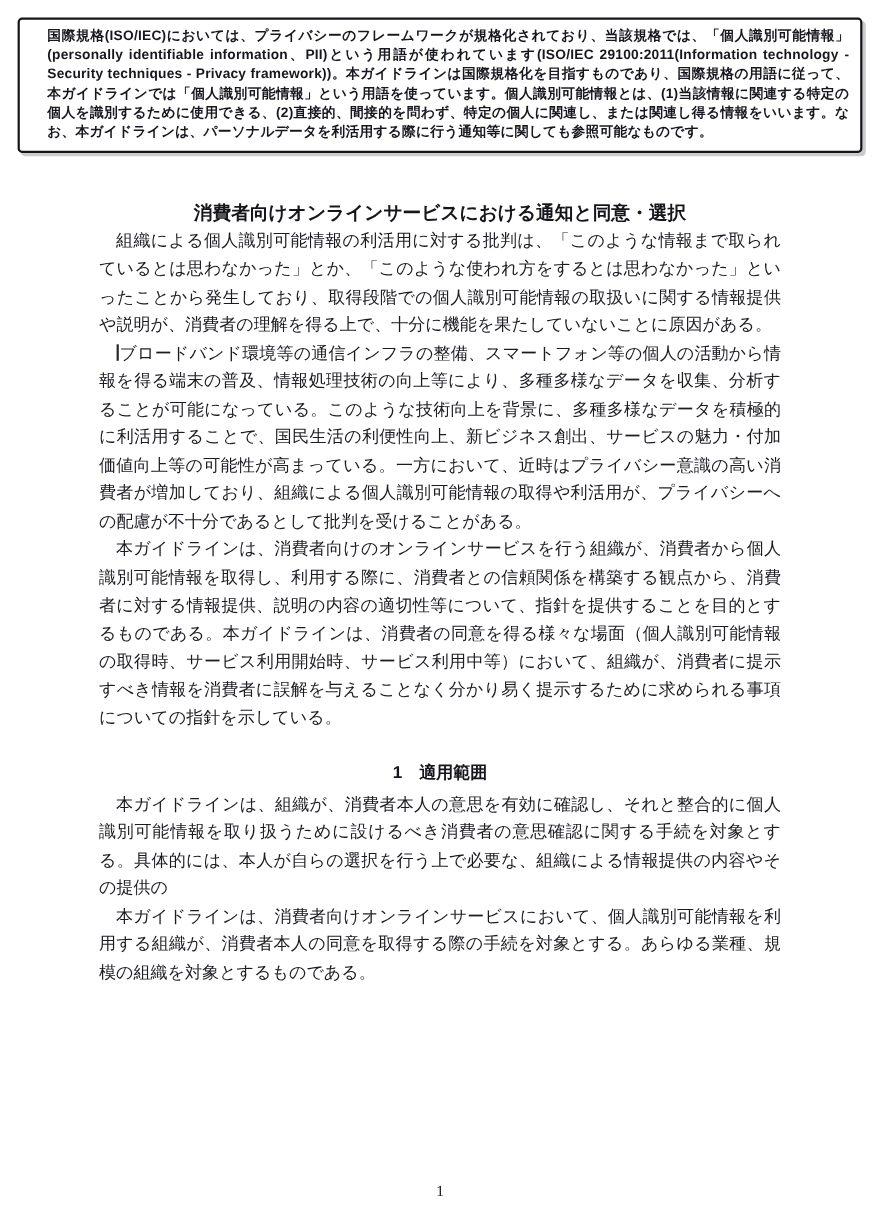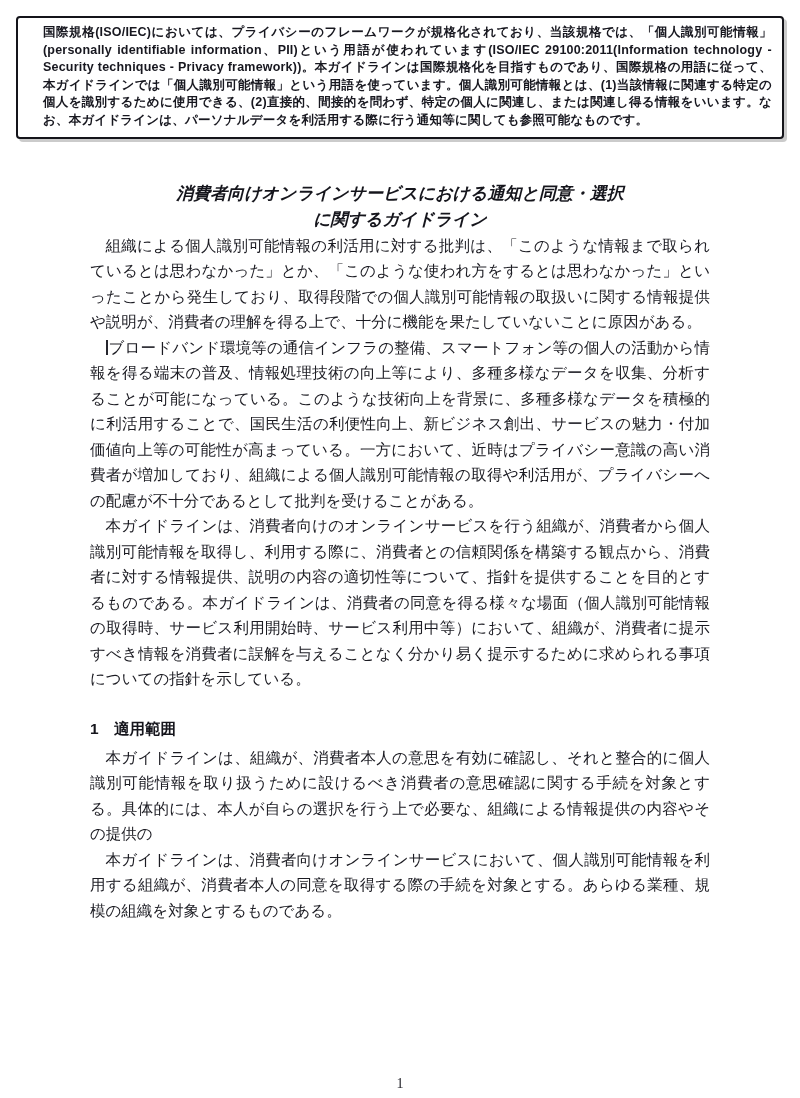--- a/index.html
+++ b/index.html
@@ -45,38 +45,38 @@
 
   
   .doc-title {
     margin: 42px 0 0 0;
     text-align: center;
     font-family: "Liberation Serif", serif;
     font-weight: bold;
     font-size: 17px;
     line-height: 26px;
     color: #15151c;
-    font-style: italic;
   }
   .doc-title .title-line { display: block; }
 
   
   .content {
     width: 620px;
     margin: 0 auto;
   }
   .section-heading {
     margin: 26px 0 5px 0;
     font-family: "Liberation Sans", sans-serif;
     font-weight: bold;
     font-size: 15.5px;
     line-height: 22px;
     color: #15151c;
   }
   .section + .section .section-heading {
+    text-align: center;
   }
   .para {
     margin: 0;
     font-family: "Liberation Serif", serif;
     font-size: 15.5px;
     line-height: 25.5px;
     text-align: justify;
     text-indent: 1em;
     color: #1b1b22;
   }
@@ -106,21 +106,20 @@
 <body>
 
 <div class="page">
 
   <div class="notice-box">
     <p>国際規格(ISO/IEC)においては、プライバシーのフレームワークが規格化されており、当該規格では、「個人識別可能情報」(personally identifiable information、PII)という用語が使われています(ISO/IEC 29100:2011(Information technology -Security techniques - Privacy framework))。本ガイドラインは国際規格化を目指すものであり、国際規格の用語に従って、本ガイドラインでは「個人識別可能情報」という用語を使っています。個人識別可能情報とは、(1)当該情報に関連する特定の個人を識別するために使用できる、(2)直接的、間接的を問わず、特定の個人に関連し、または関連し得る情報をいいます。なお、本ガイドラインは、パーソナルデータを利活用する際に行う通知等に関しても参照可能なものです。</p>
   </div>
 
   <h1 class="doc-title">
     <span class="title-line">消費者向けオンラインサービスにおける通知と同意・選択</span>
-    <span class="title-line">に関するガイドライン</span>
   </h1>
 
   <div class="content">
 
     <div class="section">
       <p class="para">組織による個人識別可能情報の利活用に対する批判は、「このような情報まで取られているとは思わなかった」とか、「このような使われ方をするとは思わなかった」といったことから発生しており、取得段階での個人識別可能情報の取扱いに関する情報提供や説明が、消費者の理解を得る上で、十分に機能を果たしていないことに原因がある。</p>
       <p class="para"><span class="cursor-bar"></span><span>ブロードバンド環境等の通信インフラの整備、スマートフォン等の個人の活動から情報を得る端末の普及、情報処理技術の向上等により、多種多様なデータを収集、分析することが可能になっている。このような技術向上を背景に、多種多様なデータを積極的に利活用することで、国民生活の利便性向上、新ビジネス創出、サービスの魅力・付加価値向上等の可能性が高まっている。一方において、近時はプライバシー意識の高い消費者が増加しており、組織による個人識別可能情報の取得や利活用が、プライバシーへの配慮が不十分であるとして批判を受けることがある。</span></p>
       <p class="para">本ガイドラインは、消費者向けのオンラインサービスを行う組織が、消費者から個人識別可能情報を取得し、利用する際に、消費者との信頼関係を構築する観点から、消費者に対する情報提供、説明の内容の適切性等について、指針を提供することを目的とするものである。本ガイドラインは、消費者の同意を得る様々な場面（個人識別可能情報の取得時、サービス利用開始時、サービス利用中等）において、組織が、消費者に提示すべき情報を消費者に誤解を与えることなく分かり易く提示するために求められる事項についての指針を示している。</p>
     </div>
 

